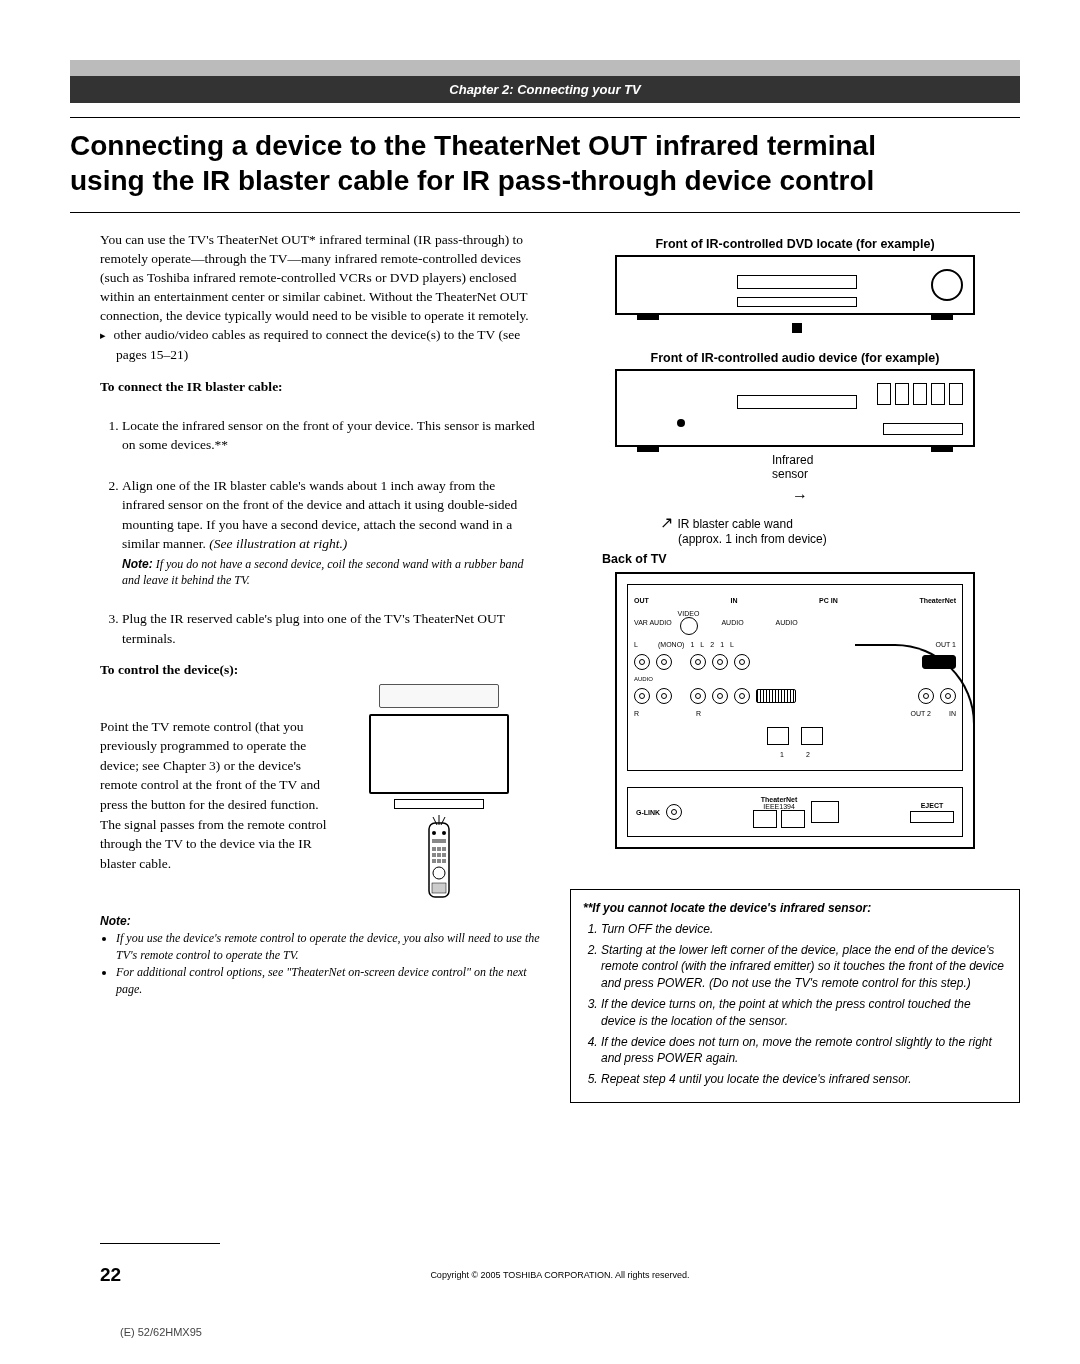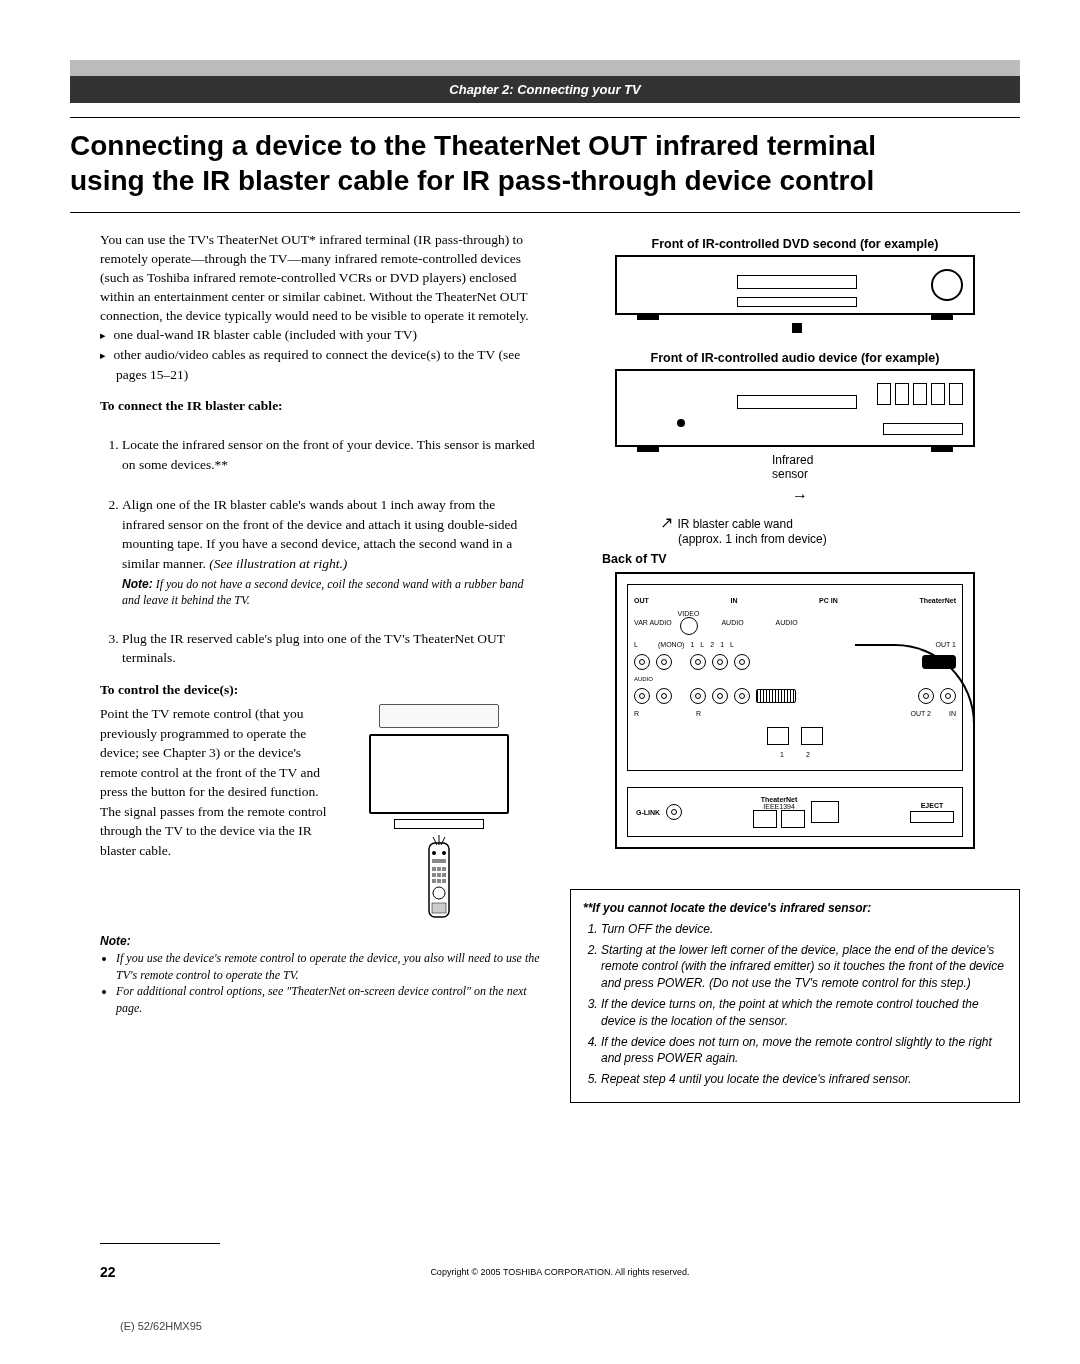--- a/index.html
+++ b/index.html
@@ -13,21 +13,21 @@
   .col-right { flex: 1; }
   .intro { font-size: 13.5px; line-height: 1.4; }
   .h3 { font-weight: bold; font-size: 13.5px; margin-top: 14px; margin-bottom: 6px; }
   .bullets { list-style: none; padding-left: 16px; font-size: 13.5px; line-height: 1.45; }
   .bullets li::before { content: "\25B8"; margin-left: -16px; margin-right: 8px; font-size: 11px; }
   .numlist { list-style: decimal; padding-left: 22px; font-size: 13.5px; line-height: 1.45; }
   .numlist li { margin-bottom: 6px; margin-top: 21px; }
   .see-illus { font-style: italic; }
   .note-inner { font-style: italic; font-size: 12px; line-height: 1.35; margin-left: 0px; margin-top:2px; }
   .note-label { font-weight: bold; font-style: italic; font-family: Arial, Helvetica, sans-serif; }
-  .control-block { display:flex; gap:8px; align-items:flex-start; }
+  .control-block { display:flex; gap:8px; align-items:center; }
   .control-text { width: 230px; font-size: 13.5px; line-height: 1.45; }
   .remote-illus { flex:1; display:flex; flex-direction:column; align-items:center; gap:6px; }
   .cable-squig { width:120px; height:24px; border:1px solid #555; border-radius:2px; position:relative; background:#f8f8f8; }
   .tv-box { width:140px; height:80px; border:2px solid #000; border-radius:2px; background:#fff; }
   .tv-stand { width: 90px; height: 10px; border:1px solid #000; margin-top:-1px; }
   .note-block { font-size: 12px; font-style: italic; line-height: 1.4; margin-top:8px; }
   .note-block .nb { font-weight: bold; font-family: Arial, Helvetica, sans-serif; }
   .note-block ul { list-style: disc; padding-left: 16px; }
   
   .fig-label { font-family: Arial, Helvetica, sans-serif; font-weight: bold; font-size: 12.5px; margin: 6px 0 4px 0; text-align:center; }
@@ -64,21 +64,21 @@
   .usb-ish { width:28px; height:22px; border:1.5px solid #000; display:inline-block; }
   .eject { width:44px; height:12px; border:1.5px solid #000; display:inline-block; }
   
   .sensor-box { border:1.5px solid #000; padding:10px 12px; font-family: Arial, Helvetica, sans-serif; font-size:12px; font-style: italic; line-height:1.4; margin-top:40px; }
   .sensor-box .hd { font-weight: bold; font-style: italic; }
   .sensor-box ol { list-style: decimal; padding-left: 18px; margin-top:4px; }
   .sensor-box ol li { margin-bottom:4px; }
   .footnote { font-size: 12px; font-style: italic; font-family: Arial, Helvetica, sans-serif; margin-top: 140px; border-top:1px solid #000; width:120px; }
   .footnote-text { font-size: 12px; font-style: italic; font-family: Arial, Helvetica, sans-serif; margin-top:6px; }
   .bottom { display:flex; align-items:center; margin-top:20px; font-family: Arial, Helvetica, sans-serif; }
-  .bottom .pg { font-weight:bold; font-size:14px; width:60px; }
+  .bottom .pg { font-weight:bold; font-size:19px; width:60px; }
   .bottom .cp { flex:1; text-align:center; font-size:9px; }
   .cropline { font-family: Arial, Helvetica, sans-serif; font-size:11px; color:#444; margin-top:40px; margin-left:20px; }
   .remote-svg { width:40px; height:90px; }
 </style>
 </head>
 <body>
 
 <div class="page">
   <div class="header-bar">Chapter 2: Connecting your TV</div>
   <hr class="hr">
@@ -87,21 +87,20 @@
     <div>using the IR blaster cable for IR pass-through device control</div>
   </div>
   <hr class="hr">
 
   <div class="columns">
 
     <div class="col-left">
       <p class="intro">You can use the TV's TheaterNet OUT* infrared terminal (IR pass-through) to remotely operate—through the TV—many infrared remote-controlled devices (such as Toshiba infrared remote-controlled VCRs or DVD players) enclosed within an entertainment center or similar cabinet. Without the TheaterNet OUT connection, the device typically would need to be visible to operate it remotely.</p>
 
       <ul class="bullets">
-        <li>one dual-wand IR blaster cable (included with your TV)</li>
         <li>other audio/video cables as required to connect the device(s) to the TV (see pages 15–21)</li>
       </ul>
 
       <p class="h3">To connect the IR blaster cable:</p>
       <ol class="numlist">
         <li>Locate the infrared sensor on the front of your device. This sensor is marked on some devices.**</li>
         <li>
           <span>Align one of the IR blaster cable's wands about 1 inch away from the infrared sensor on the front of the device and attach it using double-sided mounting tape. If you have a second device, attach the second wand in a similar manner. </span>
           <span class="see-illus">(See illustration at right.)</span>
           <div class="note-inner">
@@ -148,21 +147,21 @@
       <div class="note-block">
         <span class="nb">Note:</span>
         <ul>
           <li>If you use the device's remote control to operate the device, you also will need to use the TV's remote control to operate the TV.</li>
           <li>For additional control options, see "TheaterNet on-screen device control" on the next page.</li>
         </ul>
       </div>
     </div>
 
     <div class="col-right">
-      <div class="fig-label">Front of IR-controlled DVD second (for example)</div>
+      <div class="fig-label">Front of IR-controlled DVD locate (for example)</div>
       <div class="device-box">
         <div class="slot"></div>
           <div class="tray"></div>
           <div class="knob"></div>
         <div class="foot" style="left:20px;"></div>
           <div class="foot" style="right:20px;"></div>
         <div style="position:absolute;left:175px;bottom:-20px;width:10px;height:10px;background:#000;"></div>
       </div>
 
       <div style="height:30px;"></div>
@@ -289,21 +288,21 @@
             <span class="eject"></span>
           </div>
         </div>
       </div>
 
       <div class="sensor-box">
         <div class="hd">**If you cannot locate the device's infrared sensor:</div>
         <ol>
           <li>Turn OFF the device.</li>
           <li>Starting at the lower left corner of the device, place the end of the device's remote control (with the infrared emitter) so it touches the front of the device and press POWER. (Do not use the TV's remote control for this step.)</li>
-          <li>If the device turns on, the point at which the remote control touched the device is the location of the sensor.</li>
+          <li>If the device turns on, the point at which the press control touched the device is the location of the sensor.</li>
           <li>If the device does not turn on, move the remote control slightly to the right and press POWER again.</li>
           <li>Repeat step 4 until you locate the device's infrared sensor.</li>
         </ol>
       </div>
     </div>
   </div>
 
   <div class="footnote"></div>
 
   <div class="bottom">

